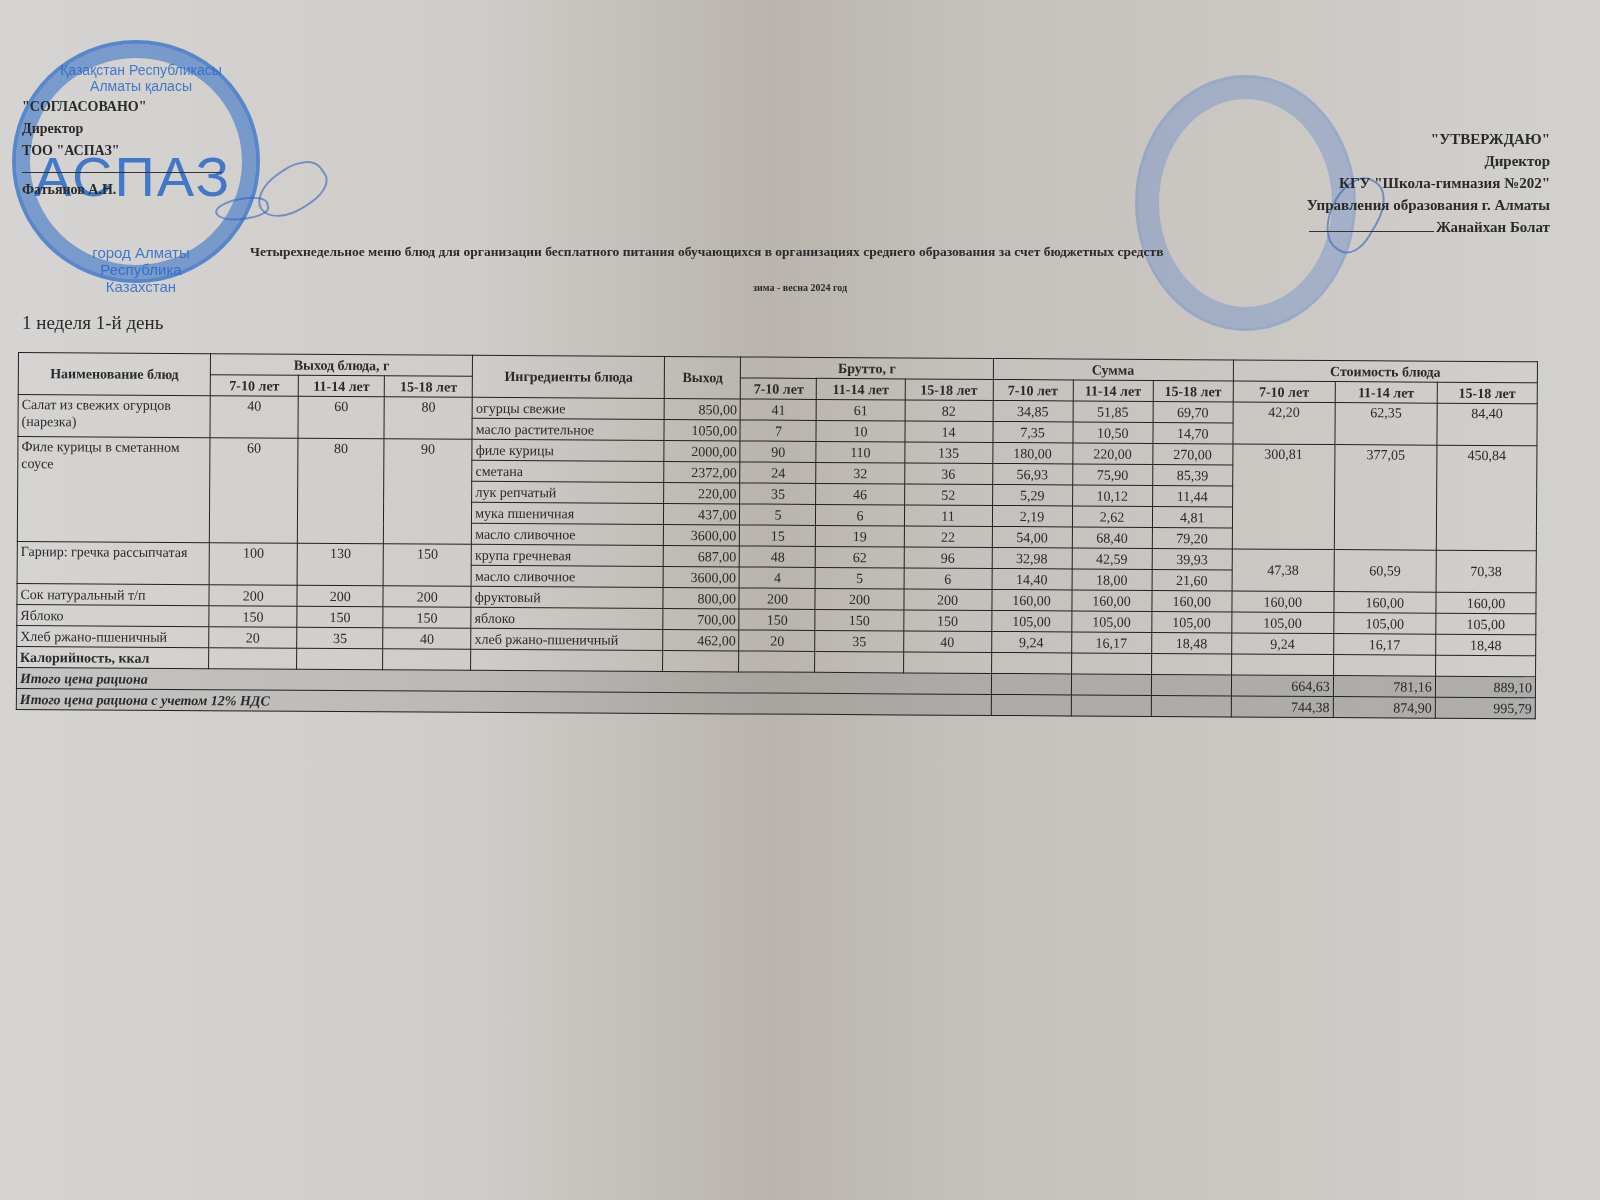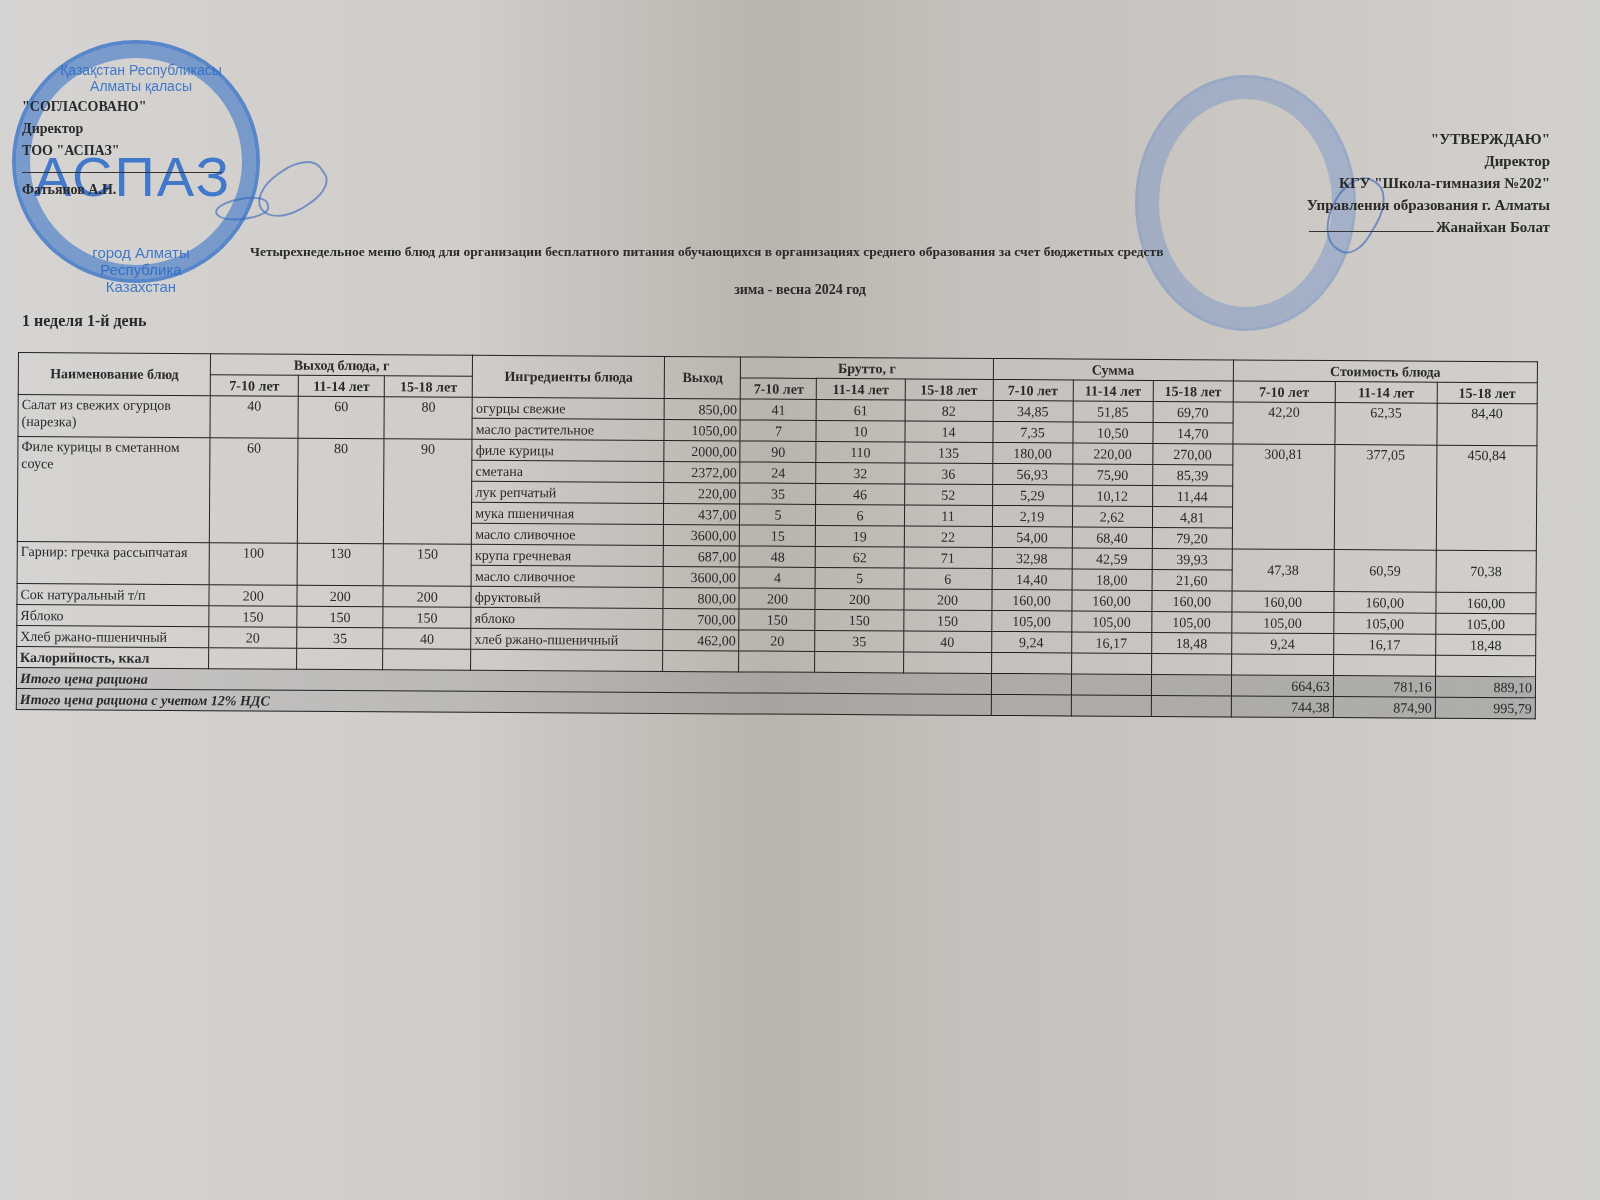--- a/index.html
+++ b/index.html
@@ -37,22 +37,22 @@
   .sig {
     position: absolute; border: 2px solid rgba(50,100,190,0.6); border-radius: 50% 50% 40% 60%;
     transform: rotate(-35deg);
   }
   .left-block { position: absolute; left: 22px; top: 96px; font-weight: bold; font-size: 14px; line-height: 22px; }
   .left-block .line { white-space: nowrap; }
   .left-block .underline { border-bottom: 1px solid #333; width: 200px; height: 10px; margin-bottom: 6px; }
   .right-block { position: absolute; right: 50px; top: 128px; font-weight: bold; font-size: 15px; line-height: 22px; text-align: right; }
   .right-block .sign-line { display: inline-block; width: 125px; border-bottom: 1px solid #333; margin-right: 2px; }
   .title { position: absolute; left: 250px; top: 244px; font-weight: bold; font-size: 13.5px; white-space: nowrap; }
-  .subtitle { position: absolute; left: 0; width: 1600px; top: 282px; text-align: center; font-weight: bold; font-size: 14px; }
-  .day-label { position: absolute; left: 22px; top: 312px; font-weight: bold; font-size: 16px; }
+  .subtitle { position: absolute; left: 0; width: 1600px; top: 282px; text-align: center; font-weight: bold; font-size: 10px; }
+  .day-label { position: absolute; left: 22px; top: 312px; font-weight: normal; font-size: 19px; }
 
   table.menu {
     position: absolute; left: 18px; top: 352px; width: 1520px;
     border-collapse: collapse; font-size: 14px; transform: rotate(0.35deg); transform-origin: left top;
   }
   table.menu td, table.menu th {
     border: 1.3px solid #222; padding: 1px 3px; height: 18px; line-height: 17px;
   }
   table.menu th { font-weight: bold; text-align: center; font-size: 14px; }
   .r { text-align: right; }
@@ -232,21 +232,21 @@
 
       <tr>
         <td rowspan="2" class="dish">Гарнир: гречка рассыпчатая</td>
         <td rowspan="2" class="num top">100</td>
         <td rowspan="2" class="num top">130</td>
         <td rowspan="2" class="num top">150</td>
         <td>крупа гречневая</td>
         <td class="r">687,00</td>
         <td class="num">48</td>
         <td class="num">62</td>
-        <td class="num">71</td>
+        <td class="num">96</td>
         <td class="num">32,98</td>
         <td class="num">42,59</td>
         <td class="num">39,93</td>
         <td rowspan="2" class="num">47,38</td>
         <td rowspan="2" class="num">60,59</td>
         <td rowspan="2" class="num">70,38</td>
       </tr>
       <tr>
         <td>масло сливочное</td>
         <td class="r">3600,00</td>

